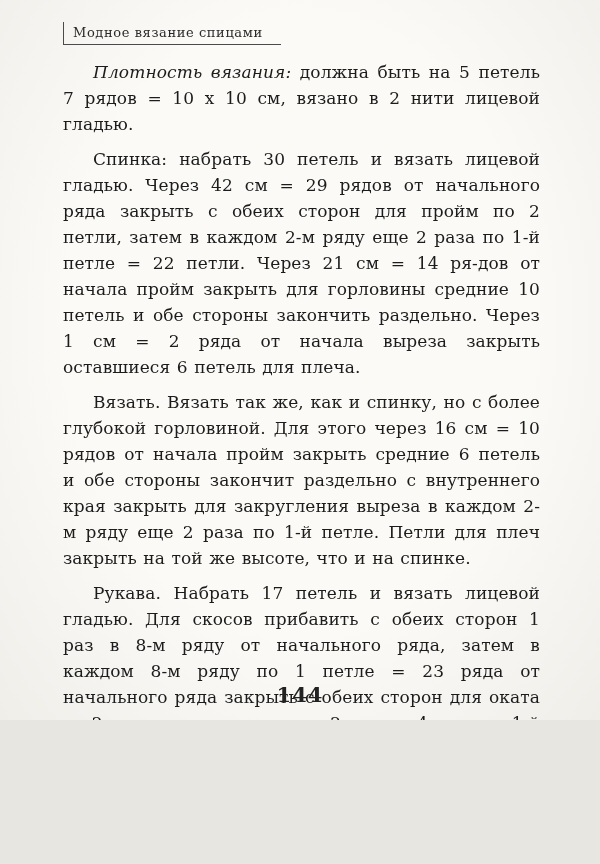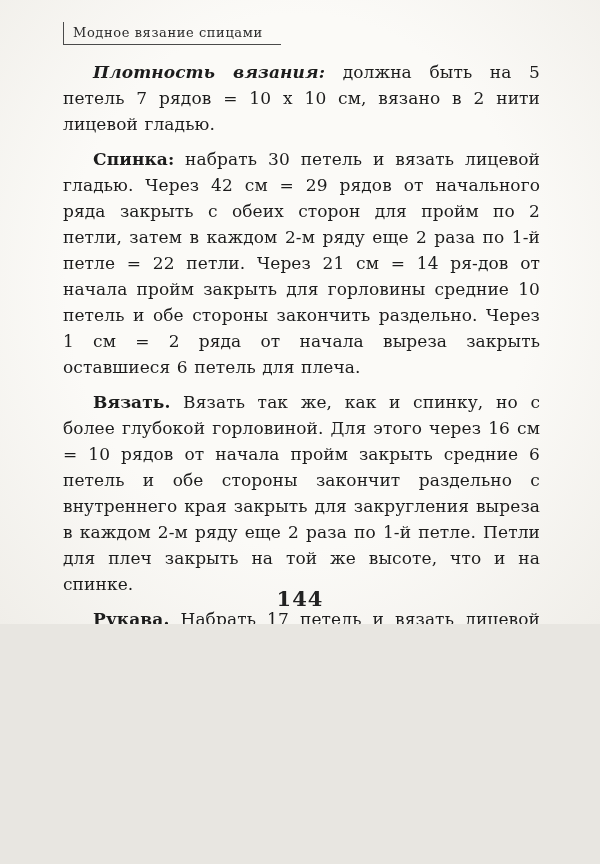--- a/index.html
+++ b/index.html
@@ -5,21 +5,21 @@
   html, body { margin: 0; padding: 0; }
   body {
     width: 600px;
     height: 864px;
     background: #e8e6e1;
     font-family: "DejaVu Serif", "Liberation Serif", serif;
   }
   .page {
     position: relative;
     width: 600px;
-    height: 624px;
+    height: 720px;
     box-sizing: border-box;
     padding: 22px 60px 0 63px;
     background: radial-gradient(ellipse at 50% 45%, #fbfaf7 55%, #f0eee9 100%);
     color: #1c1c1c;
     overflow: hidden;
   }
   .running-header {
     display: inline-block;
     border-left: 1.5px solid #4a4a4a;
     border-bottom: 1.5px solid #4a4a4a;
@@ -32,21 +32,21 @@
   .body-text { margin-top: 14px; }
   p.para {
     margin: 0 0 9px 0;
     font-size: 17px;
     line-height: 26px;
     text-align: justify;
     text-indent: 30px;
     letter-spacing: 0.1px;
     word-spacing: 1px;
   }
-  .lead { font-weight: bold; }
+  .lead { font-weight: normal; }
   .lead.italic { font-style: italic; }
   .page-number {
     position: absolute;
     left: 0;
     bottom: 13px;
     width: 100%;
     text-align: center;
     font-size: 21px;
     font-weight: bold;
     letter-spacing: 1px;

